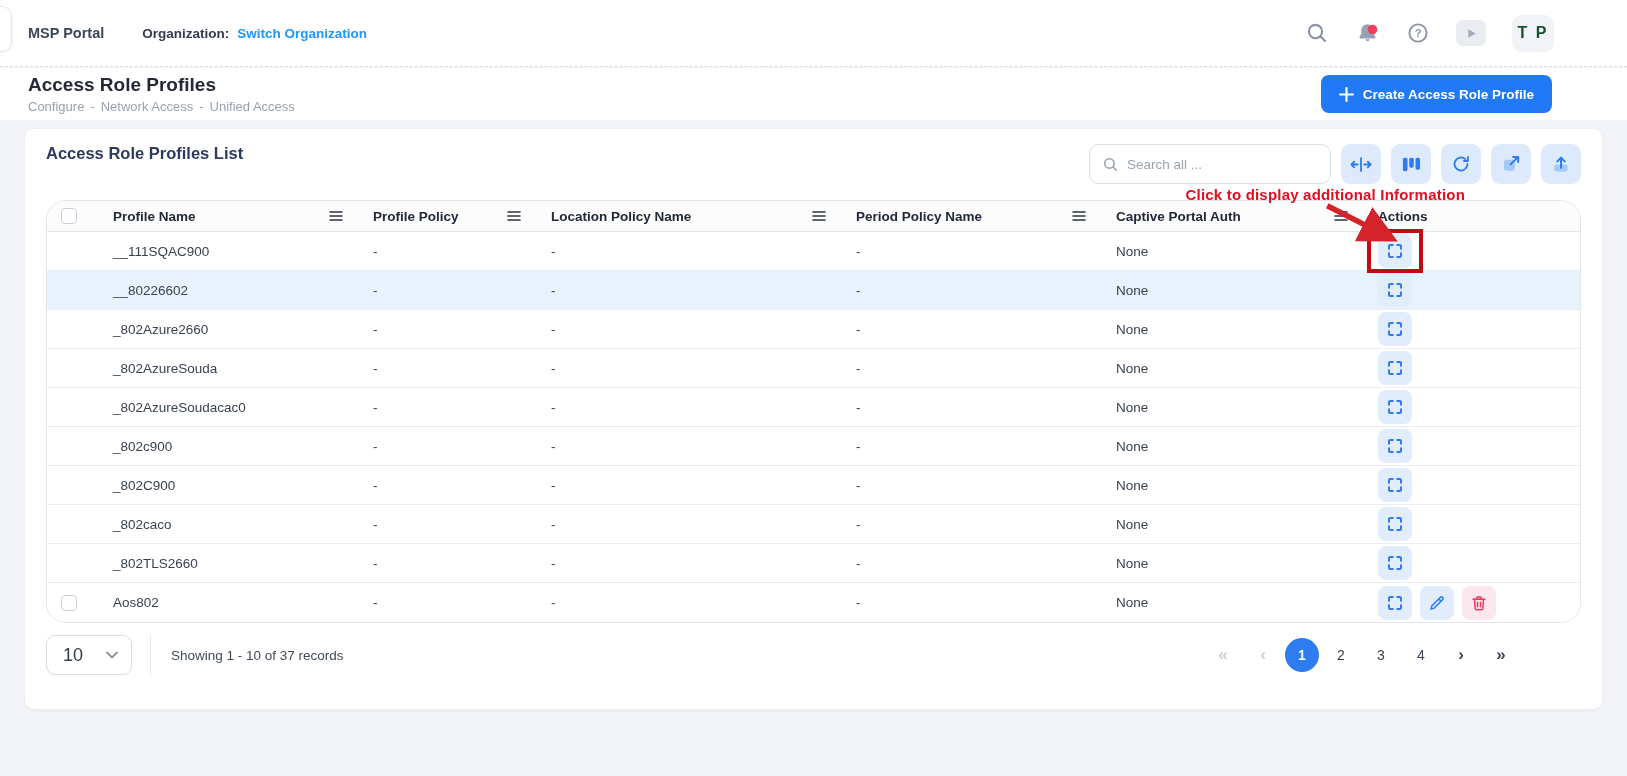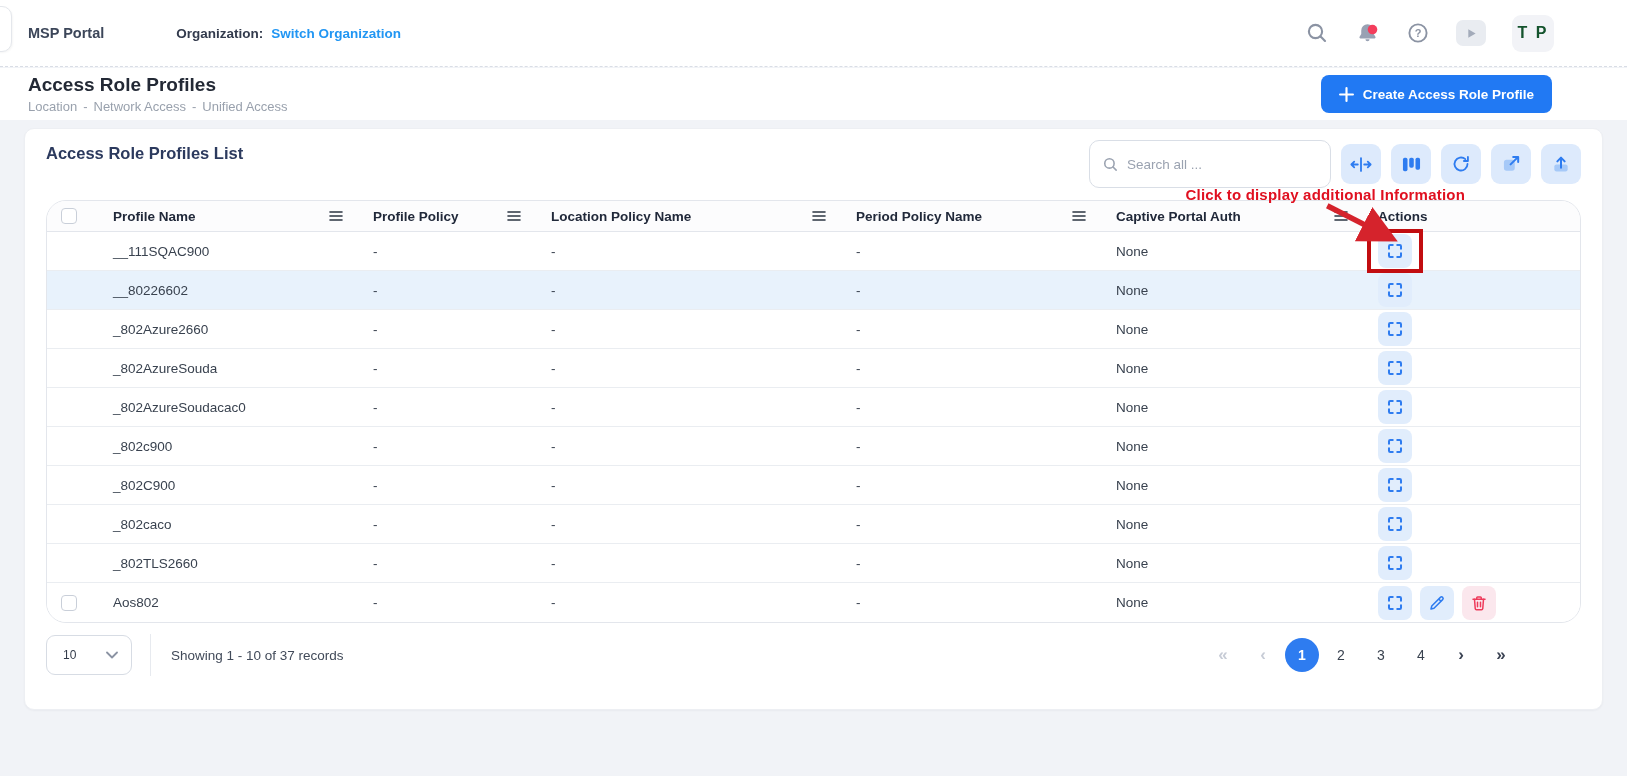--- a/index.html
+++ b/index.html
@@ -15,21 +15,21 @@
     position:absolute; top:0; left:0; right:0; height:67px;
     background:#fff; border-bottom:1px dashed #d9dde5;
     display:flex; align-items:center; padding-left:28px; z-index:3;
   }
   .corner-chip{
     position:absolute; left:-16px; top:6px; width:28px; height:46px;
     background:#fff; border:1px solid #e4e7ec; border-radius:10px;
     box-shadow:1px 1px 2px rgba(0,0,0,.04);
   }
   .brand { font-weight:700; font-size:14.5px; color:#3c4659; margin-right:38px; }
-  .org-label { font-weight:700; font-size:13.5px; color:#333b4d;margin-left:34px; }
+  .org-label { font-weight:700; font-size:13.5px; color:#333b4d; }
   .org-link { font-weight:700; font-size:13.5px; color:#2196f3; margin-left:8px; cursor:pointer; }
   .topbar-right { margin-left:auto; display:flex; align-items:center; gap:26px; margin-right:73px; }
   .tb-icon { display:inline-flex; align-items:center; justify-content:center; cursor:pointer; }
   .play-chip { width:30px; height:26px; background:#e9ecf1; border-radius:7px; display:inline-flex; align-items:center; justify-content:center; cursor:pointer; }
   .avatar { width:42px; height:37px; background:#f2f3f7; border-radius:9px;
     display:inline-flex; align-items:center; justify-content:center;
     color:#14532d; font-weight:700; font-size:16px; letter-spacing:2px; cursor:pointer; }
   
   .page-header {
     position:absolute; top:68px; left:0; right:0; height:52px; background:#fff;
@@ -48,21 +48,21 @@
   .content { position:absolute; top:120px; left:0; right:0; bottom:0; background:#f1f3f7; }
   .card {
     position:absolute; left:24px; right:24px; top:8px; height:582px;
     background:#fff; border:1px solid #edeff3; border-radius:10px;
     box-shadow:0 1px 2px rgba(16,24,40,.04); padding:0 21px;
   }
   .card-head { display:flex; padding-top:15px; height:55px; }
   .card-title { font-size:16.5px; font-weight:700; color:#2c3a5e; }
   .controls { margin-left:auto; display:flex; align-items:center; gap:10px; }
   .search-box {
-    width:242px; height:48px; border:1px solid #d9dee6; border-radius:10px;
+    width:242px; height:40px; border:1px solid #d9dee6; border-radius:10px;
     display:flex; align-items:center; padding:0 12px; gap:8px; background:#fff;
   }
   .search-box input {
     border:none; outline:none; flex:1; font-family:inherit; font-size:13.5px; color:#3a4354; background:transparent;
   }
   .search-box input::placeholder { color:#9aa2b0; }
   .tool-btn {
     width:40px; height:40px; border-radius:9px; background:#ddeafc; border:none;
     display:flex; align-items:center; justify-content:center; cursor:pointer;
   }
@@ -97,21 +97,21 @@
   }
   .action-btn.delete { background:#fbe7ed; }
   .red-outline { position:absolute; left:-11px; right:-11px; top:-5px; bottom:-5px; border:4px solid #c20d10; }
   .icn { display:inline-flex; align-items:center; justify-content:center; }
   .th-menu { cursor:pointer; }
   
   .pagination { display:flex; align-items:center; margin-top:11px; height:42px; }
   .size-select {
     width:86px; height:40px; border:1px solid #d7dce4; border-radius:9px; background:#fff;
     display:flex; align-items:center; justify-content:space-between;
-    padding:0 13px 0 16px; font-size:12px; color:#333b4a; cursor:pointer;
+    padding:0 13px 0 16px; font-size:18px; color:#333b4a; cursor:pointer;
   }
   .pag-divider { width:1px; height:42px; background:#e7eaef; margin-left:18px; }
   .summary { margin-left:20px; font-size:13.5px; color:#414a59; }
   .pager { margin-left:auto; margin-right:62px; display:flex; align-items:center; gap:4px; }
   .pg-item {
     min-width:36px; height:36px; display:inline-flex; align-items:center; justify-content:center;
     font-size:14px; color:#39424f; cursor:pointer; user-select:none;
   }
   .pg-item.nav { font-size:17px; font-weight:600; color:#3c4454; }
   .pg-item.disabled { color:#c7ccd6; cursor:default; }
@@ -154,21 +154,21 @@
         </svg>
     </span>
     <span class="avatar">T P</span>
   </div>
 </div>
 
 <div class="page-header">
   <div class="ph-left">
     <div class="ph-title">Access Role Profiles</div>
     <div class="ph-breadcrumb">
-      <span>Location</span><span class="sep">-</span><span>Network Access</span><span class="sep">-</span><span>Unified Access</span>
+      <span>Configure</span><span class="sep">-</span><span>Network Access</span><span class="sep">-</span><span>Unified Access</span>
     </div>
   </div>
   <button class="create-btn">
     <span class="icn">
       <svg width="15" height="15" viewBox="0 0 14 14" stroke="#fff" stroke-width="2" stroke-linecap="round">
           <path d="M7 1v12M1 7h12"></path>
         </svg>
     </span>
     <span>Create Access Role Profile</span>
   </button>

